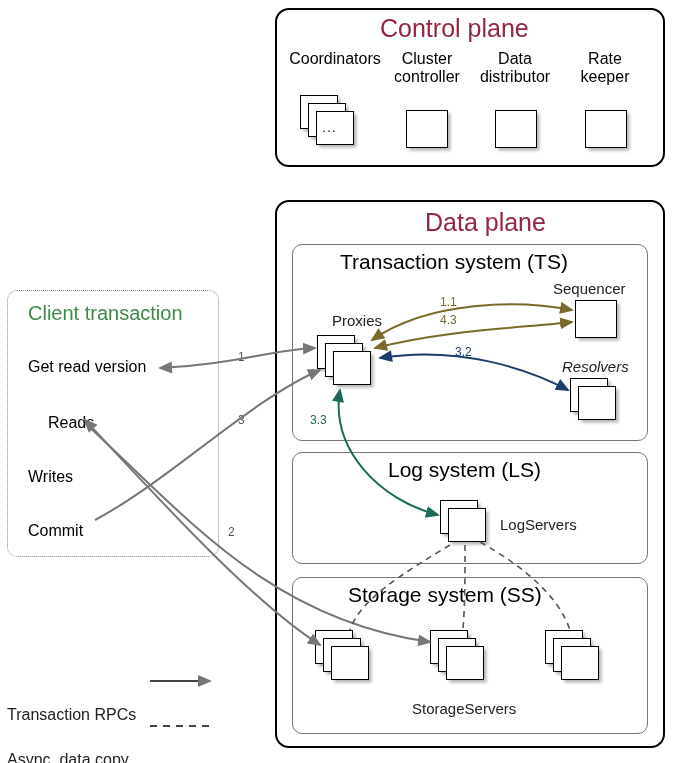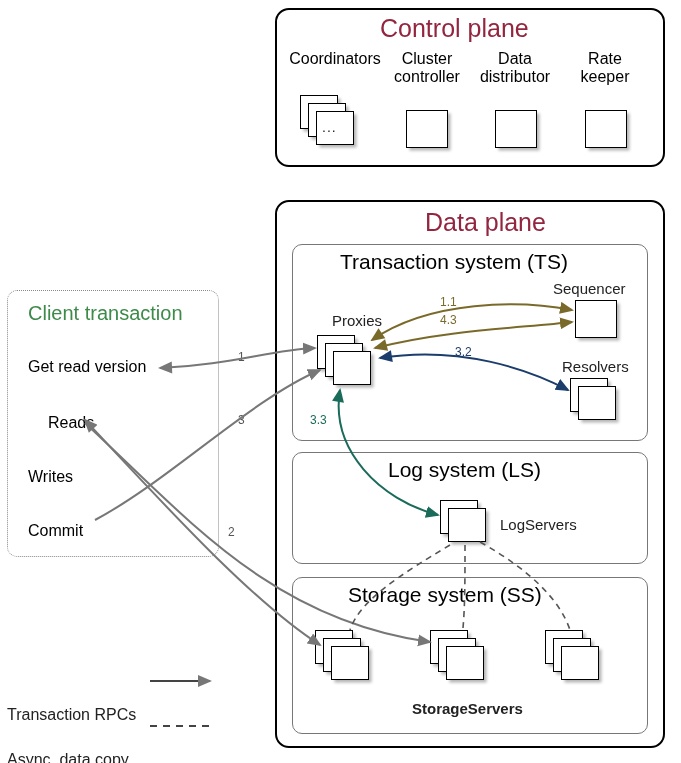--- a/index.html
+++ b/index.html
@@ -129,21 +129,21 @@
 <div class="small-label" style="left:332px; top:312px;">Proxies</div>
 <div class="boxstack" style="left:317px; top:335px;">
   <div class="box sm" style="left:0px; top:0px;"></div>
   <div class="box sm" style="left:8px; top:8px;"></div>
   <div class="box sm" style="left:16px; top:16px;"></div>
 </div>
 
 <div class="small-label" style="left:553px; top:280px;">Sequencer</div>
 <div class="box" style="left:575px; top:300px;"></div>
 
-<div class="small-label" style="left:562px; top:358px;">Resolvers</div>
+<div class="small-label" style="left:562px; top:358px;font-style:italic;">Resolvers</div>
 <div class="boxstack" style="left:570px; top:378px;">
   <div class="box sm" style="left:0px; top:0px;"></div>
   <div class="box sm" style="left:8px; top:8px;"></div>
 </div>
 
 <div class="subpanel" style="left:292px; top:452px; width:354px; height:110px;"></div>
 <div class="sub-title" style="left:388px; top:458px;">Log system (LS)</div>
 <div class="boxstack" style="left:440px; top:500px;">
   <div class="box sm" style="left:0px; top:0px;"></div>
   <div class="box sm" style="left:8px; top:8px;"></div>
@@ -160,21 +160,21 @@
 <div class="boxstack" style="left:430px; top:630px;">
   <div class="box sm" style="left:0px; top:0px;"></div>
   <div class="box sm" style="left:8px; top:8px;"></div>
   <div class="box sm" style="left:16px; top:16px;"></div>
 </div>
 <div class="boxstack" style="left:545px; top:630px;">
   <div class="box sm" style="left:0px; top:0px;"></div>
   <div class="box sm" style="left:8px; top:8px;"></div>
   <div class="box sm" style="left:16px; top:16px;"></div>
 </div>
-<div class="small-label" style="left:412px; top:700px;font-weight:bold;">StorageServers</div>
+<div class="small-label" style="left:412px; top:700px;">StorageServers</div>
 
 <div class="client-panel" style="left:7px; top:290px; width:210px; height:265px;"></div>
 <div class="client-title" style="left:28px; top:302px;">Client transaction</div>
 <div class="client-item" style="left:28px; top:358px;">Get read version</div>
 <div class="client-item" style="left:28px; top:414px;margin-left:20px;">Reads</div>
 <div class="client-item" style="left:28px; top:468px;">Writes</div>
 <div class="client-item" style="left:28px; top:522px;">Commit</div>
 
 <div class="edge-label" style="left:238px; top:350px;">1</div>
 <div class="edge-label" style="left:238px; top:413px;">3</div>

